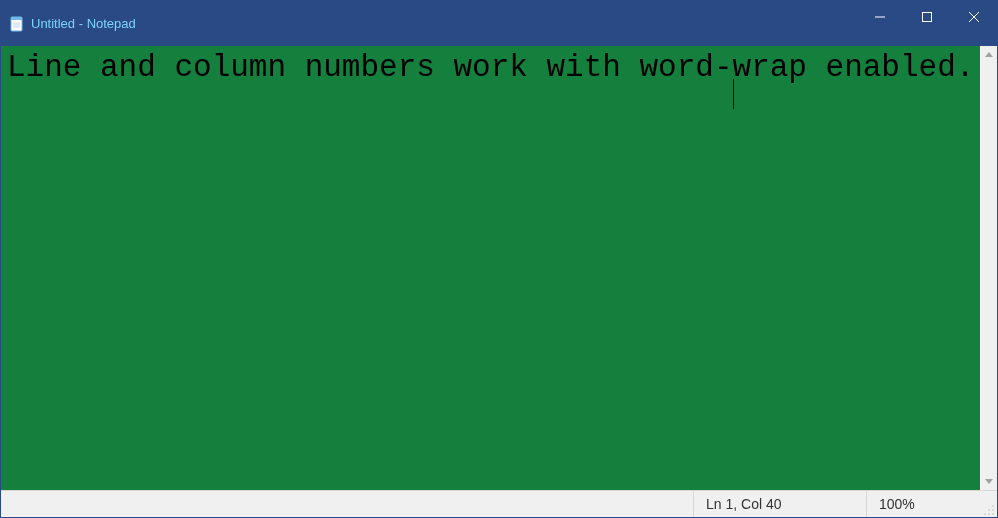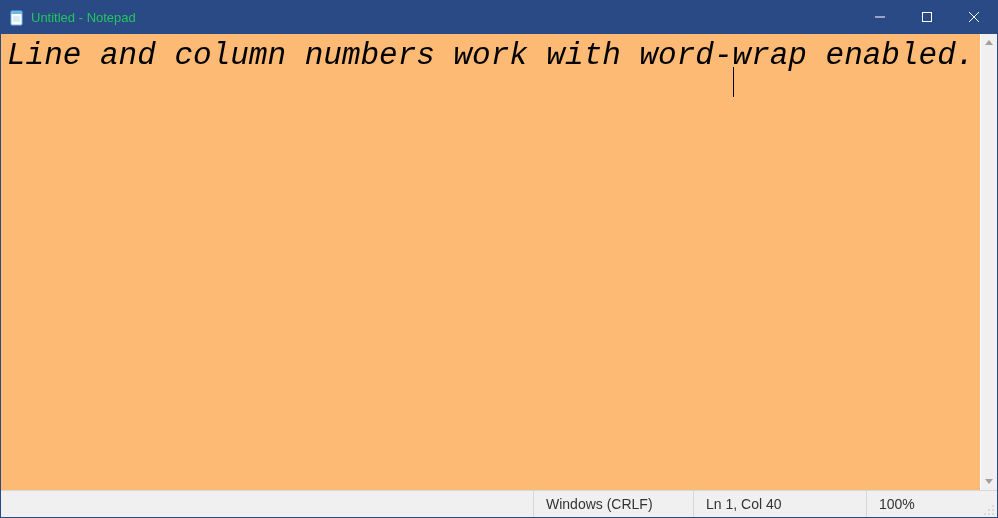--- a/index.html
+++ b/index.html
@@ -12,25 +12,25 @@
     }
     .window {
       width: 998px;
       height: 518px;
       display: flex;
       flex-direction: column;
       border: 1px solid #2a4a85;
     }
     
     .titlebar {
-      height: 33px;
+      height: 45px;
       background: #2a4a85;
       display: flex;
       align-items: center;
-      color: #22c55e;
+      color: #7dd3fc;
       font-size: 13px;
       user-select: none;
     }
     .titlebar-icon {
       width: 16px;
       height: 16px;
       margin-left: 8px;
       margin-right: 6px;
       display: flex;
       align-items: center;
@@ -61,22 +61,21 @@
     }
     .menu-item {
       padding: 2px 8px;
       line-height: 21px;
     }
     
     .editor-wrap {
       flex: 1;
       position: relative;
       display: flex;
-      background: #fdba74;
-      font-style: italic;
+      background: #15803d;
     }
     .editor {
       flex: 1;
       font-family: Consolas, "Courier New", monospace;
       font-size: 31px;
       line-height: 36px;
       padding: 4px 2px 2px 6px;
       white-space: pre-wrap;
       word-wrap: break-word;
       outline: none;
@@ -194,23 +193,20 @@
       <div class="vscroll-arrow">
         <svg width="8" height="5" viewBox="0 0 8 5">
             <polygon points="0,0 8,0 4,5" fill="#a0a0a0"></polygon>
           </svg>
       </div>
     </div>
   </div>
 
   <div class="statusbar">
     <div class="status-spacer"></div>
-    <div class="status-cell enc">
-      <span>Windows (CRLF)</span>
-    </div>
     <div class="status-cell pos">
       <span>Ln 1, Col 40</span>
     </div>
     <div class="status-cell zoom">
       <span>100%</span>
       <span class="grip">
         <svg width="12" height="12" viewBox="0 0 12 12">
           <circle cx="10" cy="2" r="0.8" fill="#888"></circle>
           <circle cx="10" cy="6" r="0.8" fill="#888"></circle>
           <circle cx="6" cy="6" r="0.8" fill="#888"></circle>

